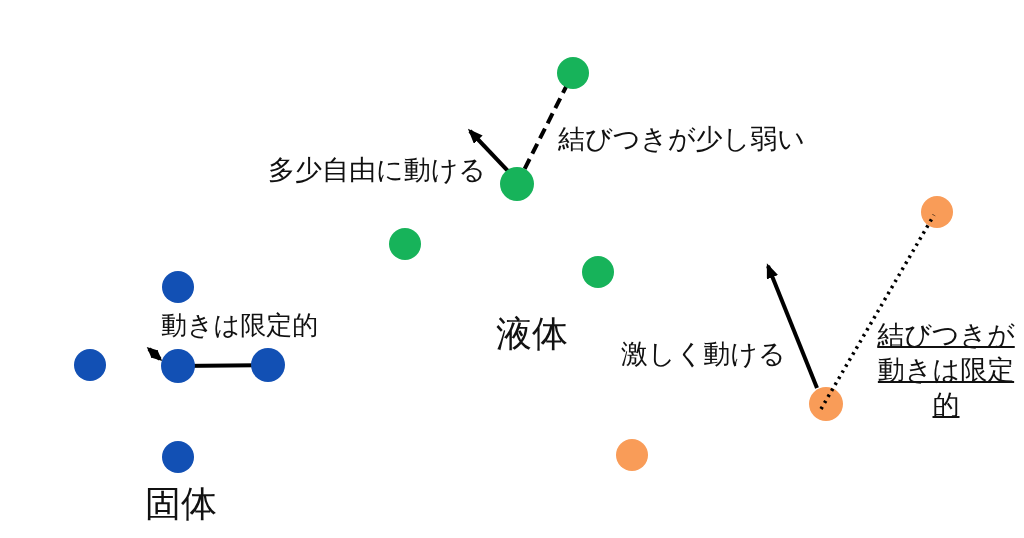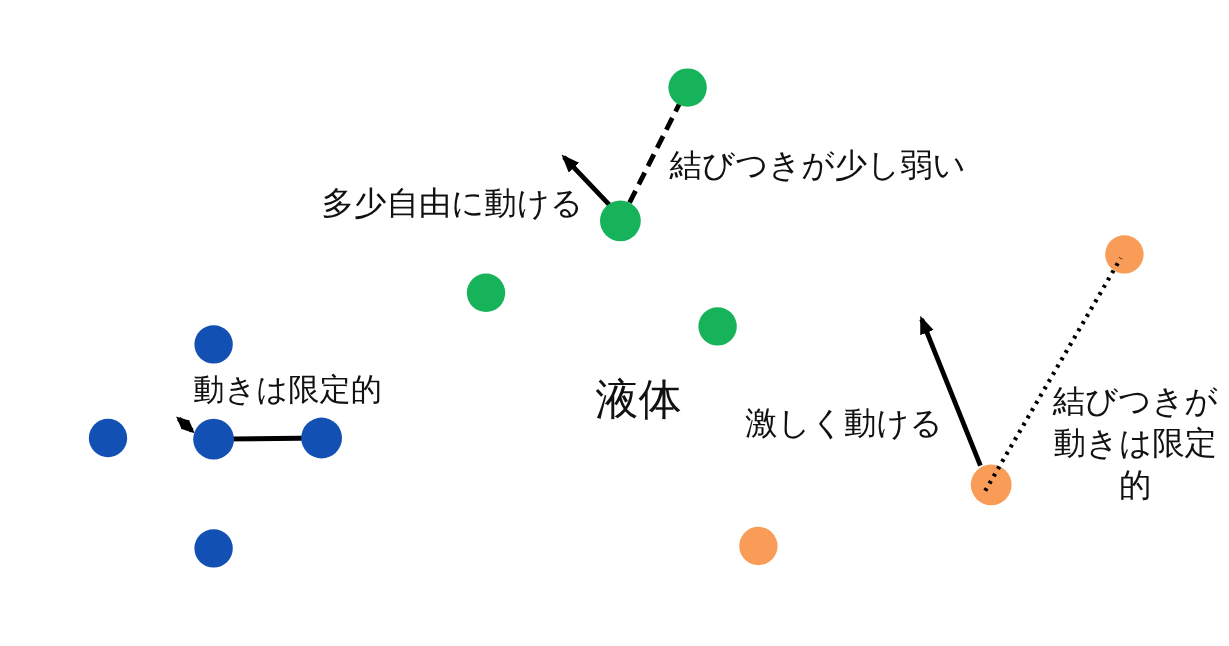--- a/index.html
+++ b/index.html
@@ -34,20 +34,21 @@
     font-size: 26px;
   }
   .state-label {
     font-size: 36px;
   }
   .two-line {
     white-space: normal;
     text-align: center;
     line-height: 35px;
     width: 140px;
+    text-decoration: underline;
   }
 </style>
 </head>
 <body>
 
 <div class="canvas">
 
   <svg class="layer" viewBox="0 0 1024 538" xmlns="http://www.w3.org/2000/svg">
     <defs>
       <marker id="ah" markerUnits="userSpaceOnUse" markerWidth="16" markerHeight="13" refX="12" refY="6" orient="auto">
@@ -88,20 +89,21 @@
       <circle cx="826" cy="404" r="17" fill="#f99c58"></circle>
       <circle cx="632" cy="455" r="16" fill="#f99c58"></circle>
       <line x1="821" y1="409" x2="934" y2="215" stroke-width="3.5" stroke-dasharray="2.5 4.5" stroke="#000000"></line>
       <line x1="817" y1="388" x2="768" y2="266" stroke-width="4" marker-end="url(#ah)" stroke="#000000"></line>
     </g>
   </svg>
 
   <div class="txt annot-sm" style="left:161px; top:311px;">動きは限定的</div>
 
 
+  <div class="txt state-label" style="left:145px; top:483px;">固体</div>
 
   <div class="txt annot" style="left:268px; top:154px;">多少自由に動ける</div>
 
   <div class="txt annot" style="left:558px; top:123px;">結びつきが少し弱い</div>
 
   <div class="txt state-label" style="left:496px; top:313px;">液体</div>
 
   <div class="txt annot" style="left:621px; top:338px;">激しく動ける</div>
 
   <div class="txt annot two-line" style="left:876px; top:317px;">

